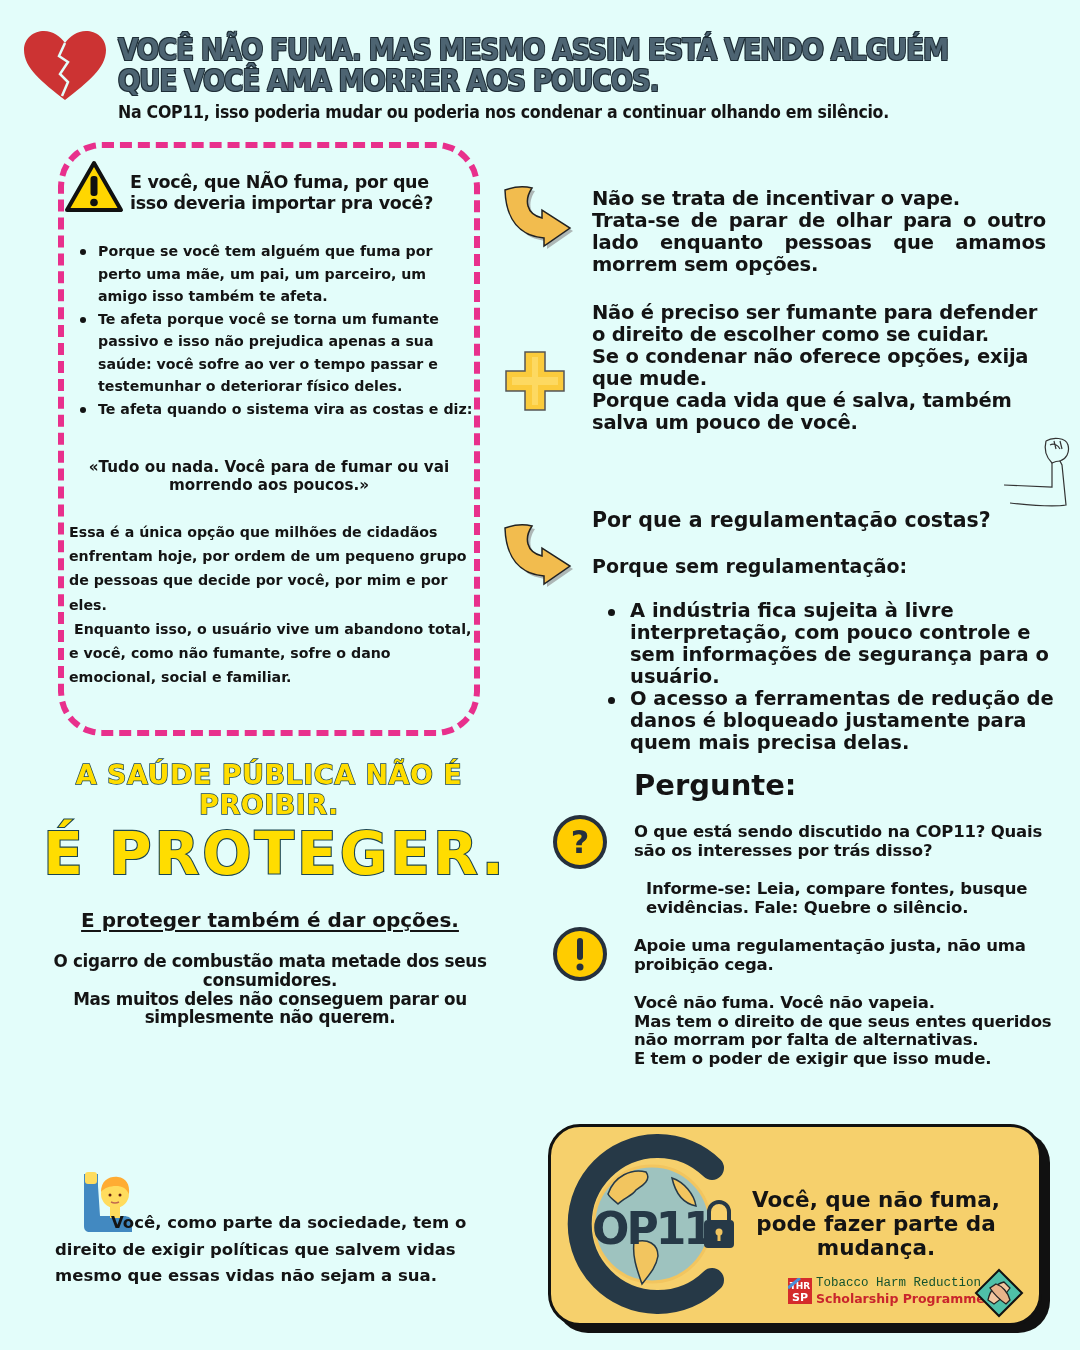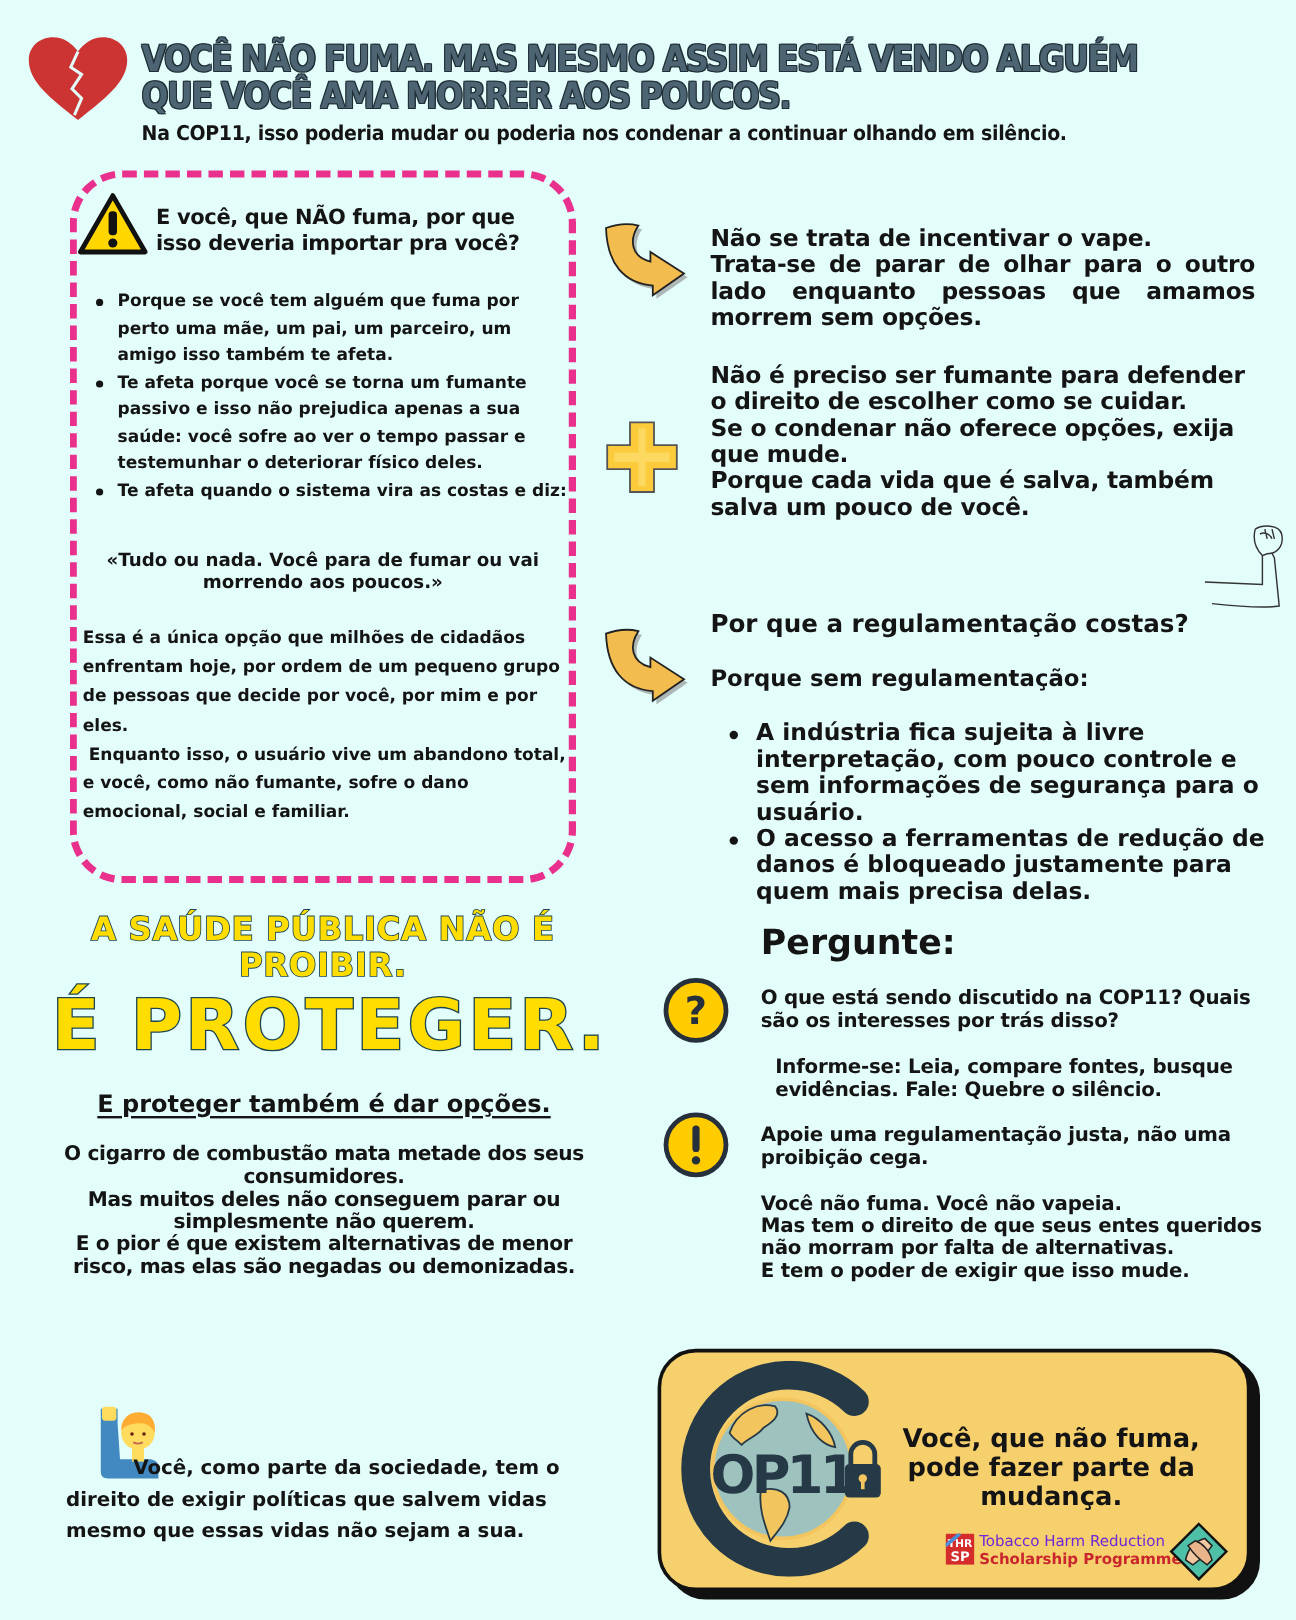--- a/index.html
+++ b/index.html
@@ -146,21 +146,21 @@
     left: 548px; top: 1124px; width: 494px; height: 202px;
     background: #f6d06c; border: 3px solid #111; border-radius: 32px;
   }
   .cop-logo { left: 562px; top: 1134px; width: 176px; height: 180px; }
   .card-text {
     left: 738px; top: 1188px; width: 276px; text-align: center;
     font-size: 21.5px; font-weight: bold; line-height: 24px;
   }
   .thr-logo { left: 788px; top: 1278px; width: 24px; height: 26px; }
   .thr-line1 {
-    left: 816px; top: 1276px; font-size: 12.5px; color: #6d28d9; white-space: nowrap;
+    left: 816px; top: 1276px; font-size: 12.5px; color: #14532d; white-space: nowrap; font-family: Liberation Mono, monospace;
   }
   .thr-line2 {
     left: 816px; top: 1291px; font-size: 12.5px; color: #c9252c; font-weight: bold; white-space: nowrap;
   }
   .handshake-icon { left: 974px; top: 1268px; width: 50px; height: 50px; }
 </style>
 </head>
 <body>
 
 <svg class="abs heart" viewBox="0 0 86 72">
@@ -226,21 +226,20 @@
   <li>O acesso a ferramentas de redução de danos é bloqueado justamente para quem mais precisa delas.</li>
 </ul>
 
 <div class="abs slogan-1">A SAÚDE PÚBLICA NÃO É PROIBIR.</div>
 <div class="abs slogan-2">É PROTEGER.</div>
 <div class="abs slogan-3">E proteger também é dar opções.</div>
 
 <div class="abs body-center">
   <div>O cigarro de combustão mata metade dos seus consumidores.</div>
   <div> Mas muitos deles não conseguem parar ou simplesmente não querem.</div>
-  <div> E o pior é que existem alternativas de menor risco, mas elas são negadas ou demonizadas.</div>
 </div>
 
 <svg class="abs raise-hand-icon" viewBox="0 0 54 62">
   <path d="M2 2 L 2 54 C 2 58, 4 60, 8 60 L 50 60 L 50 50 C 50 46, 46 44, 42 44 L 18 44 L 16 14 L 16 2 Z" fill="#4289c1"></path>
   <rect x="3" y="0" width="12" height="12" rx="3" fill="#ffdc5d"></rect>
   <rect x="28" y="34" width="10" height="12" fill="#ffdc5d"></rect>
   <circle cx="33" cy="22" r="14" fill="#ffdc5d"></circle>
   <path d="M19 20 C 19 8, 28 4, 36 5 C 44 6, 48 12, 47 22 C 44 16, 40 14, 34 14 C 28 14, 22 16, 19 20 Z" fill="#ffac33"></path>
   <circle cx="28" cy="23" r="1.5" fill="#662113"></circle>
   <circle cx="38" cy="23" r="1.5" fill="#662113"></circle>

